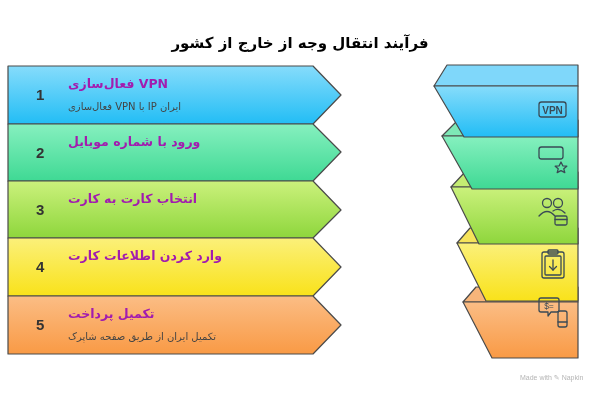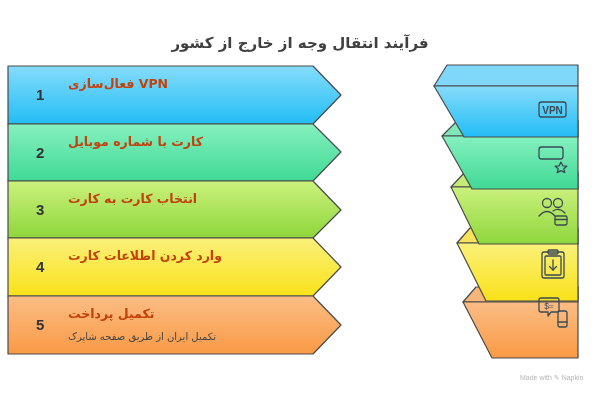--- a/index.html
+++ b/index.html
@@ -1,25 +1,25 @@
 <!DOCTYPE html>
 <html><head>
 <meta charset="utf-8">
 <style>
   html, body { margin: 0; padding: 0; background: #ffffff; }
   body { width: 600px; height: 400px; position: relative; overflow: hidden;
          font-family: "DejaVu Sans", sans-serif; }
   .title { position: absolute; top: 34px; left: 0; width: 600px; text-align: center;
-           font-size: 15px; font-weight: bold; color: #404040; direction: rtl; }
+           font-size: 15px; font-weight: bold; color: #000000; direction: rtl; }
   svg.diagram { position: absolute; left: 0; top: 0; }
   .step { position: absolute; left: 8px; width: 305px; height: 57px; }
   .step-num { position: absolute; left: 28px; top: 20px; font-size: 15px; font-weight: bold;
               color: #333; font-family: "Liberation Sans", sans-serif; }
   .step-title { position: absolute; left: 60px; top: 10px; font-size: 12.5px; font-weight: bold;
-                color: #c2410c; direction: rtl; text-align: left; white-space: nowrap; }
+                color: #a21caf; direction: rtl; text-align: left; white-space: nowrap; }
   .step-desc { position: absolute; left: 60px; top: 35px; font-size: 10px; color: #444;
                direction: rtl; white-space: nowrap; }
   .watermark { position: absolute; left: 520px; top: 374px; font-size: 7px; color: #b5b5b5;
                font-family: "Liberation Sans", sans-serif; }
 </style>
 </head>
 <body>
 
 <div class="title">فرآیند انتقال وجه از خارج از کشور</div>
 
@@ -102,24 +102,25 @@
       <text x="549" y="309" text-anchor="middle" font-size="8.5" font-family="Liberation Sans, sans-serif" fill="#3a4a55" stroke="none">$=</text>
       <rect x="558" y="311" width="9" height="16" rx="2"></rect>
       <line x1="558" y1="322" x2="567" y2="322"></line>
     </g>
   </g>
 </svg>
 
 <div class="step" style="top:66px;">
   <div class="step-num">1</div>
   <div class="step-title">VPN فعال‌سازی</div>
+  <div class="step-desc">ایران IP با VPN فعال‌سازی</div>
 </div>
 <div class="step" style="top:124px;">
   <div class="step-num">2</div>
-  <div class="step-title">کارت با شماره موبایل</div>
+  <div class="step-title">ورود با شماره موبایل</div>
 </div>
 <div class="step" style="top:181px;">
   <div class="step-num">3</div>
   <div class="step-title">انتخاب کارت به کارت</div>
 </div>
 <div class="step" style="top:238px;">
   <div class="step-num">4</div>
   <div class="step-title">وارد کردن اطلاعات کارت</div>
 </div>
 <div class="step" style="top:296px;">

